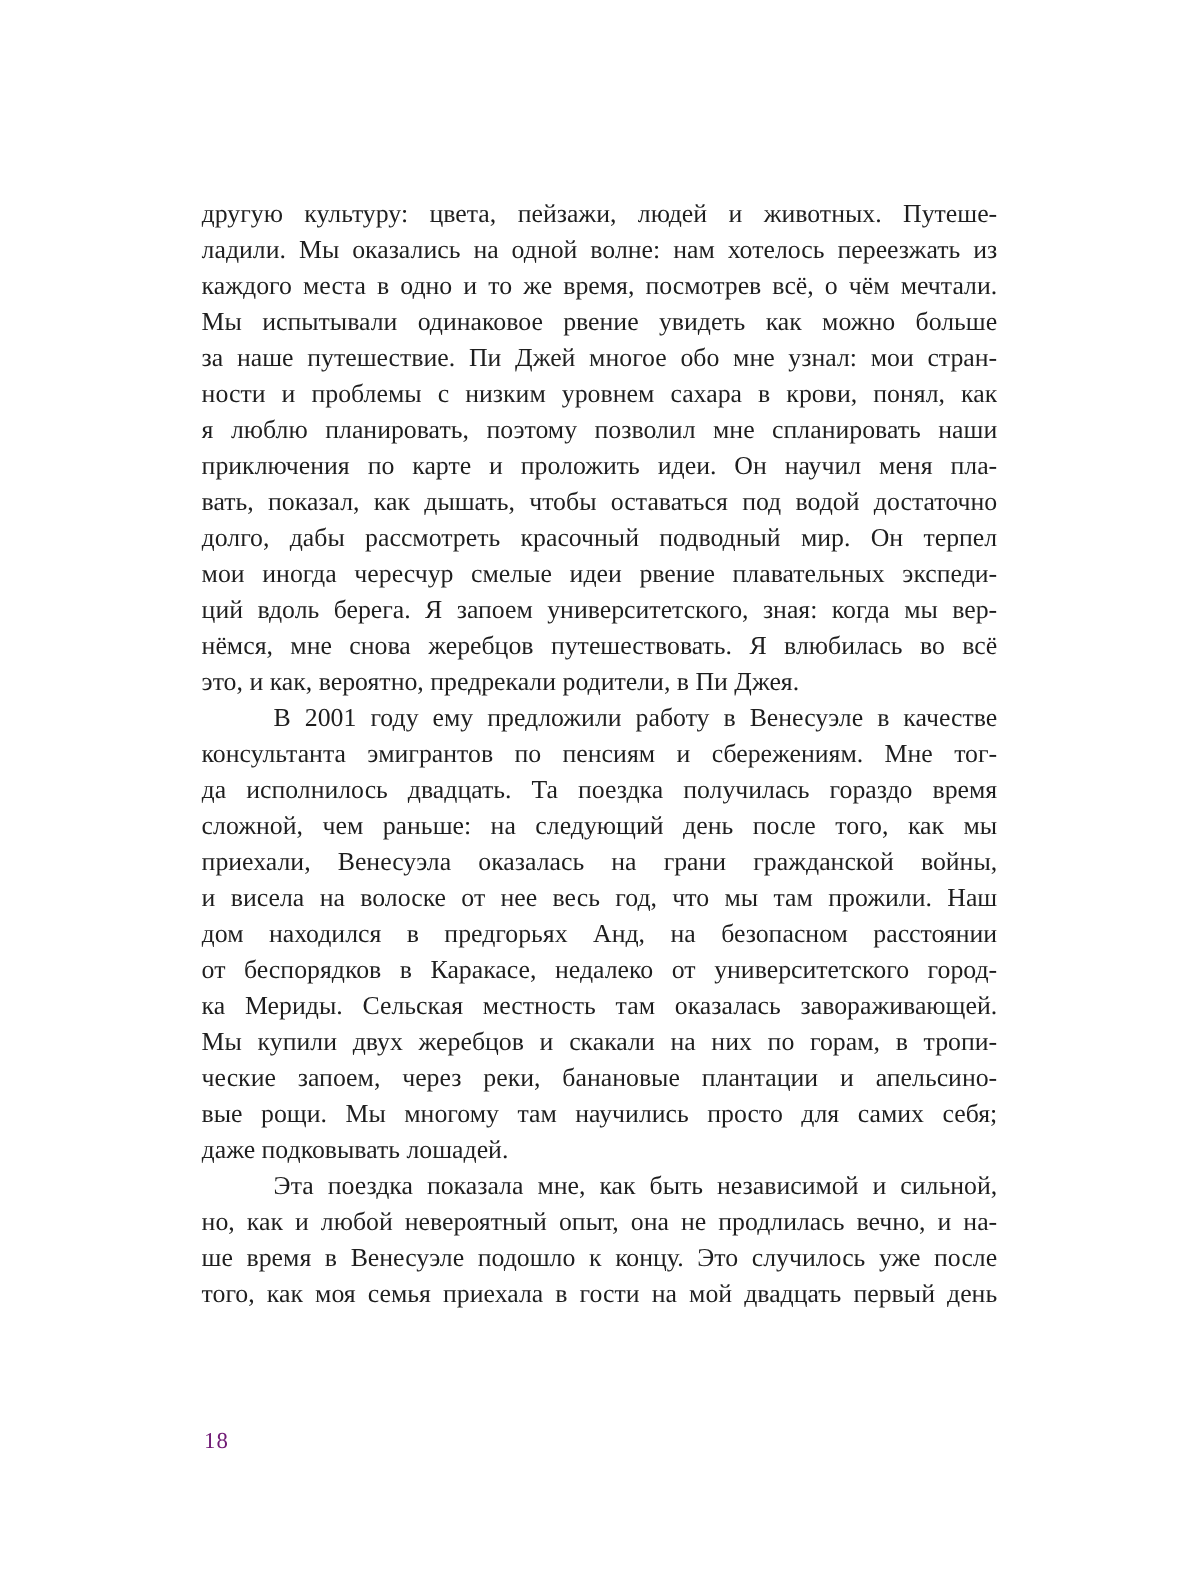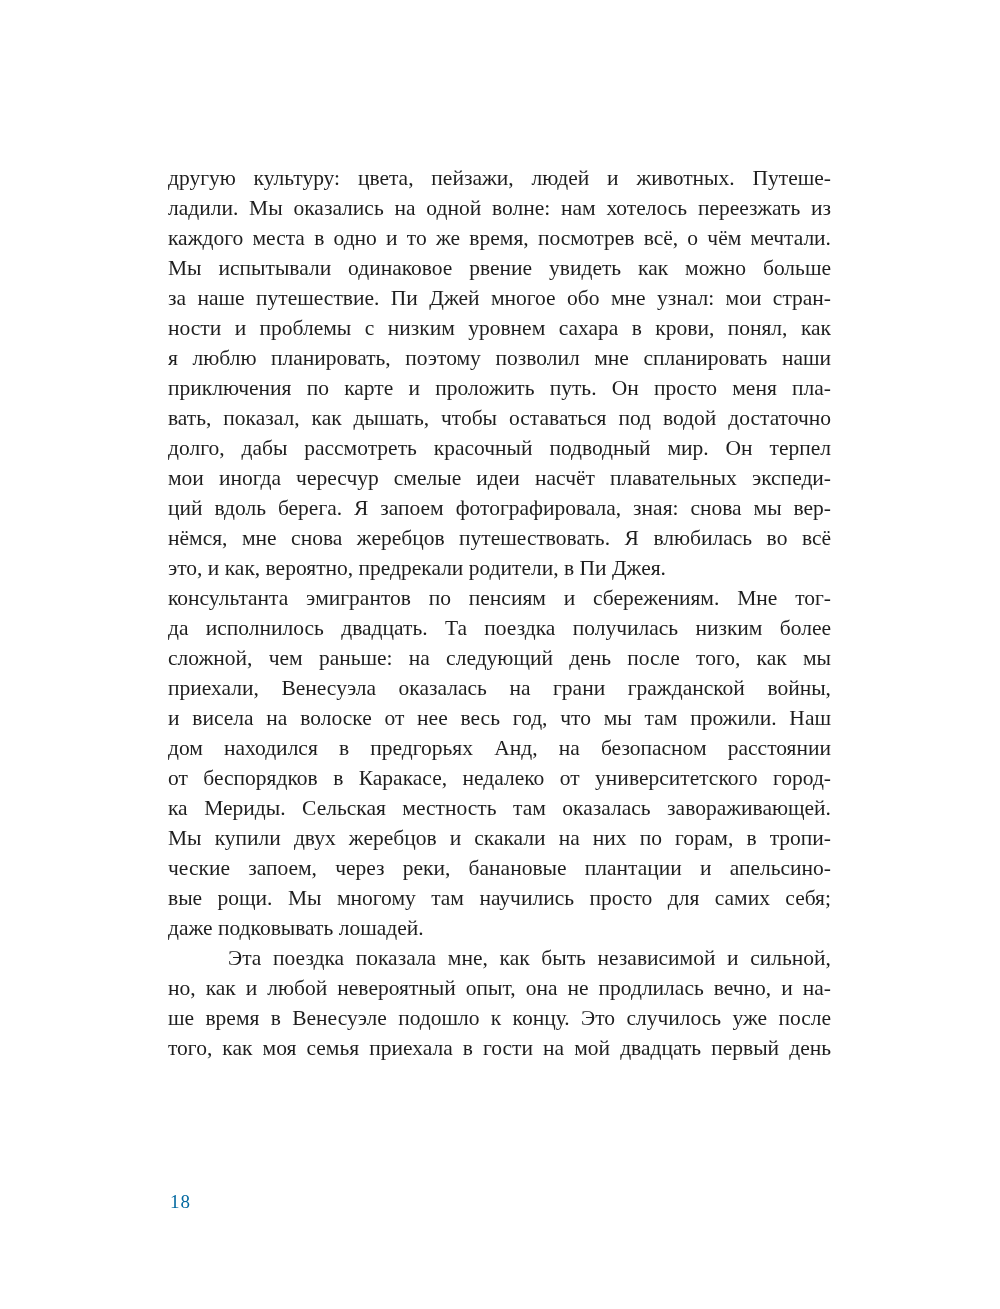--- a/index.html
+++ b/index.html
@@ -39,45 +39,46 @@
     text-indent: 60px;
   }
   .page-footer {
     position: absolute;
     left: 170px;
     top: 1190px;
   }
   .page-number {
     font-size: 19px;
     line-height: 24px;
-    color: #0369a1;
+    color: #701a75;
     letter-spacing: 1px;
   }
 </style>
 </head>
 <body>
 
 <div class="page">
   <main class="text-block" id="text-block">
       <div class="line">другую культуру: цвета, пейзажи, людей и животных. Путеше-</div>
       <div class="line">ладили. Мы оказались на одной волне: нам хотелось переезжать из</div>
       <div class="line">каждого места в одно и то же время, посмотрев всё, о чём мечтали.</div>
       <div class="line">Мы испытывали одинаковое рвение увидеть как можно больше</div>
       <div class="line">за наше путешествие. Пи Джей многое обо мне узнал: мои стран-</div>
       <div class="line">ности и проблемы с низким уровнем сахара в крови, понял, как</div>
       <div class="line">я люблю планировать, поэтому позволил мне спланировать наши</div>
-      <div class="line">приключения по карте и проложить путь. Он просто меня пла-</div>
+      <div class="line">приключения по карте и проложить идеи. Он научил меня пла-</div>
       <div class="line">вать, показал, как дышать, чтобы оставаться под водой достаточно</div>
       <div class="line">долго, дабы рассмотреть красочный подводный мир. Он терпел</div>
-      <div class="line">мои иногда чересчур смелые идеи насчёт плавательных экспеди-</div>
-      <div class="line">ций вдоль берега. Я запоем фотографировала, зная: снова мы вер-</div>
+      <div class="line">мои иногда чересчур смелые идеи рвение плавательных экспеди-</div>
+      <div class="line">ций вдоль берега. Я запоем университетского, зная: когда мы вер-</div>
       <div class="line">нёмся, мне снова жеребцов путешествовать. Я влюбилась во всё</div>
       <div class="line para-end">это, и как, вероятно, предрекали родители, в Пи Джея.</div>
+      <div class="line indent">В 2001 году ему предложили работу в Венесуэле в качестве</div>
       <div class="line">консультанта эмигрантов по пенсиям и сбережениям. Мне тог-</div>
-      <div class="line">да исполнилось двадцать. Та поездка получилась низким более</div>
+      <div class="line">да исполнилось двадцать. Та поездка получилась гораздо время</div>
       <div class="line">сложной, чем раньше: на следующий день после того, как мы</div>
       <div class="line">приехали, Венесуэла оказалась на грани гражданской войны,</div>
       <div class="line">и висела на волоске от нее весь год, что мы там прожили. Наш</div>
       <div class="line">дом находился в предгорьях Анд, на безопасном расстоянии</div>
       <div class="line">от беспорядков в Каракасе, недалеко от университетского город-</div>
       <div class="line">ка Мериды. Сельская местность там оказалась завораживающей.</div>
       <div class="line">Мы купили двух жеребцов и скакали на них по горам, в тропи-</div>
       <div class="line">ческие запоем, через реки, банановые плантации и апельсино-</div>
       <div class="line">вые рощи. Мы многому там научились просто для самих себя;</div>
       <div class="line para-end">даже подковывать лошадей.</div>

